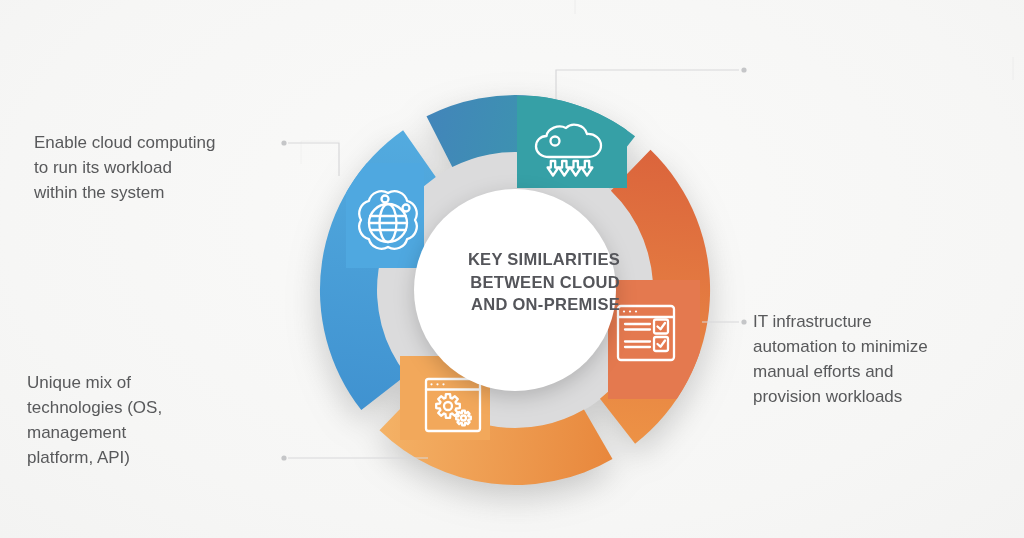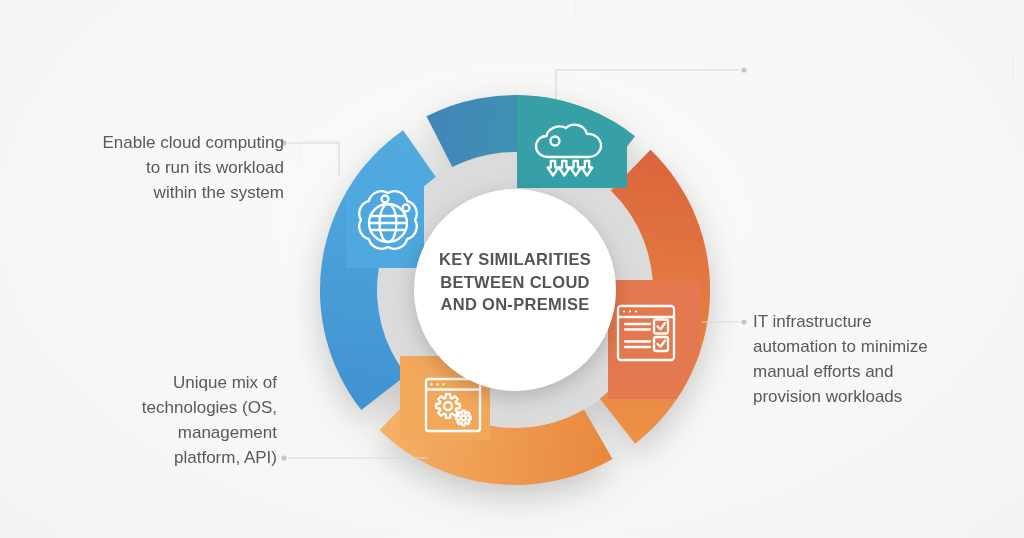--- a/index.html
+++ b/index.html
@@ -5,23 +5,23 @@
   html,body{margin:0;padding:0;}
   body{width:1024px;height:538px;overflow:hidden;
        font-family:"Liberation Sans","DejaVu Sans",sans-serif;}
   .stage{position:relative;width:1024px;height:538px;
          background:radial-gradient(ellipse at 50% 40%, #fafaf9 0%, #f6f6f5 70%, #f3f3f2 100%);}
   svg.canvas{position:absolute;left:0;top:0;}
   .donut{filter:drop-shadow(0 12px 16px rgba(80,80,80,0.28));}
   .center-circle{filter:drop-shadow(0 6px 10px rgba(0,0,0,0.18));}
   .label{position:absolute;font-size:17px;line-height:25px;color:#58595b;
          white-space:pre-line;}
-  .label.align-right{text-align:right;}
+  .label.align-right{}
   .center-title{position:absolute;left:410px;top:248px;width:210px;
-                text-align:center;font-size:16.5px;line-height:22.5px;
+                text-align:right;font-size:16.5px;line-height:22.5px;
                 font-weight:bold;letter-spacing:0.3px;color:#54555a;
                 white-space:pre-line;}
   .icon{stroke:#ffffff;fill:none;stroke-width:2.3;stroke-linecap:round;stroke-linejoin:round;}
   .connector{stroke:#d8d8d9;stroke-width:1.2;fill:none;}
   .decor{stroke:#ececec;stroke-width:1;fill:none;}
 </style>
 </head>
 <body>
 
 <div class="stage">

